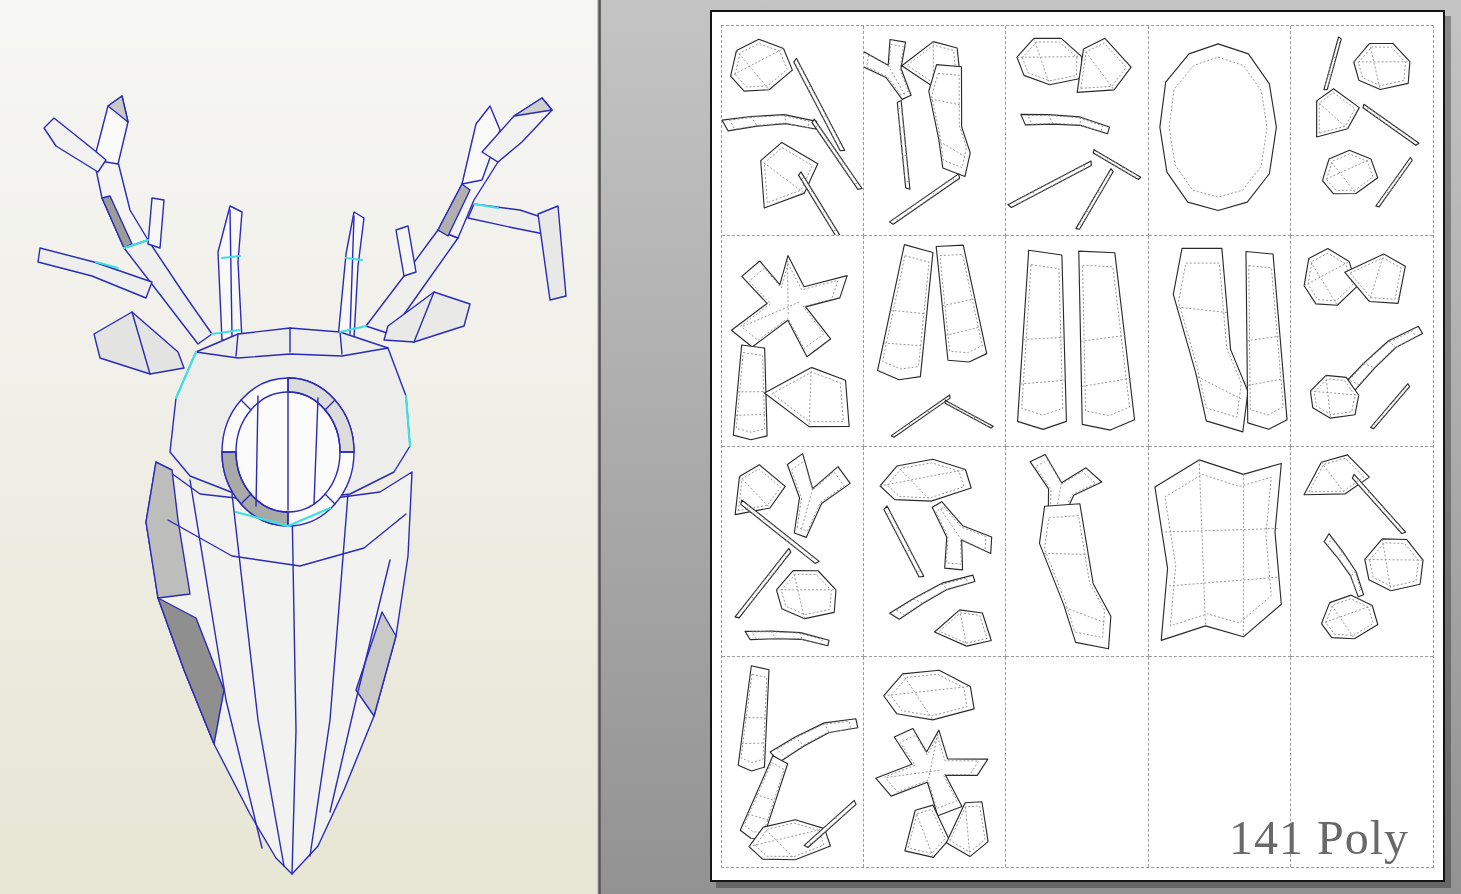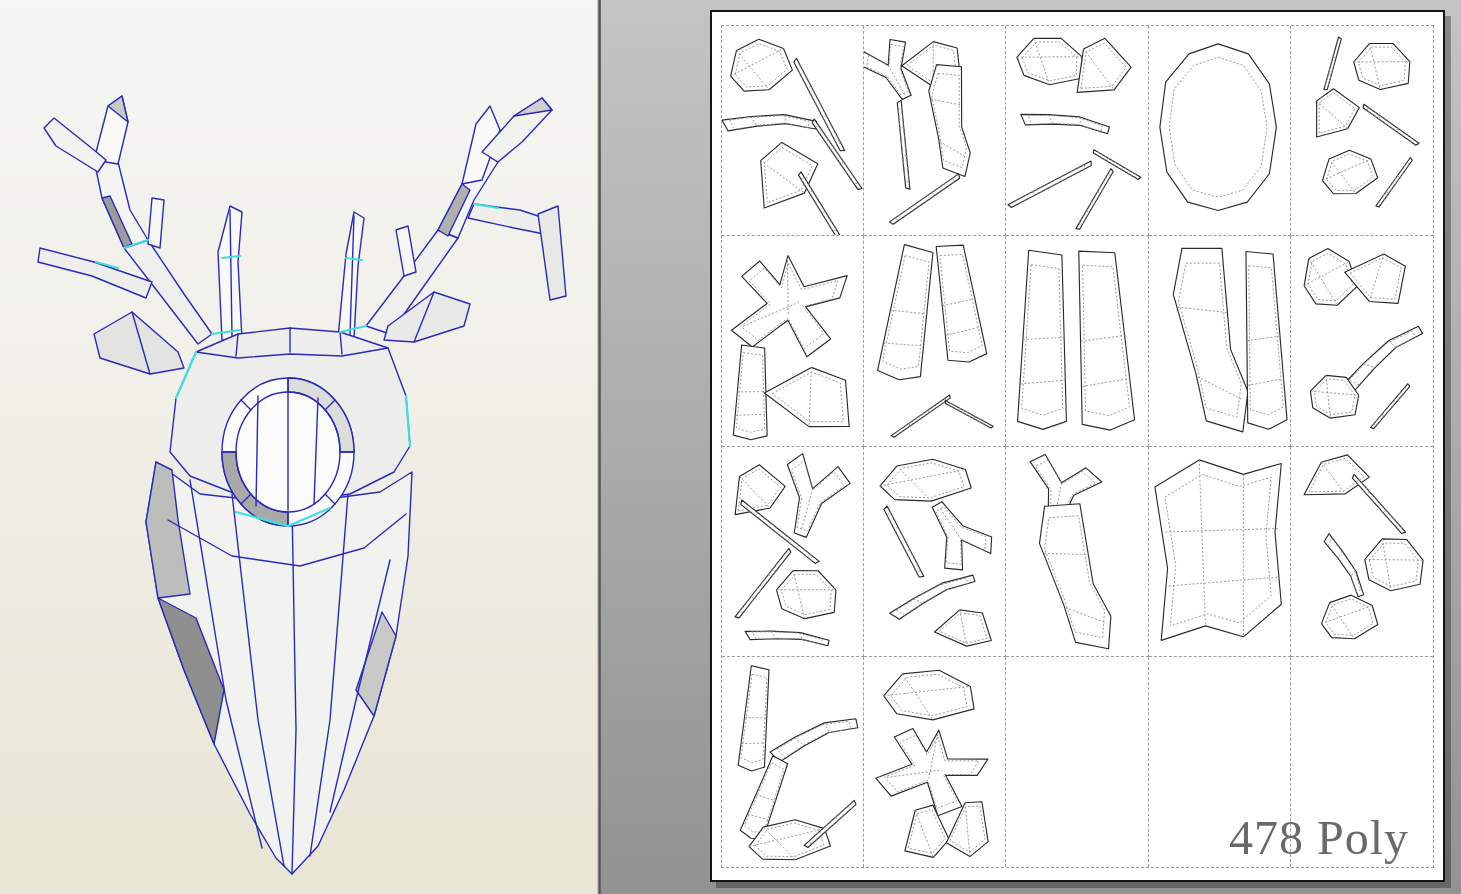--- a/index.html
+++ b/index.html
@@ -587,17 +587,17 @@
           <div class="cell">
             <svg viewBox="0 0 143 211" preserveAspectRatio="none"></svg>
           </div>
           <div class="cell">
             <svg viewBox="0 0 143 211" preserveAspectRatio="none"></svg>
           </div>
           <div class="cell">
             <svg viewBox="0 0 143 211" preserveAspectRatio="none"></svg>
           </div>
         </div>
-      <div class="polyCount">478 Poly</div>
+      <div class="polyCount">141 Poly</div>
     </div>
   </div>
 
 </div>
 
 </body></html>

